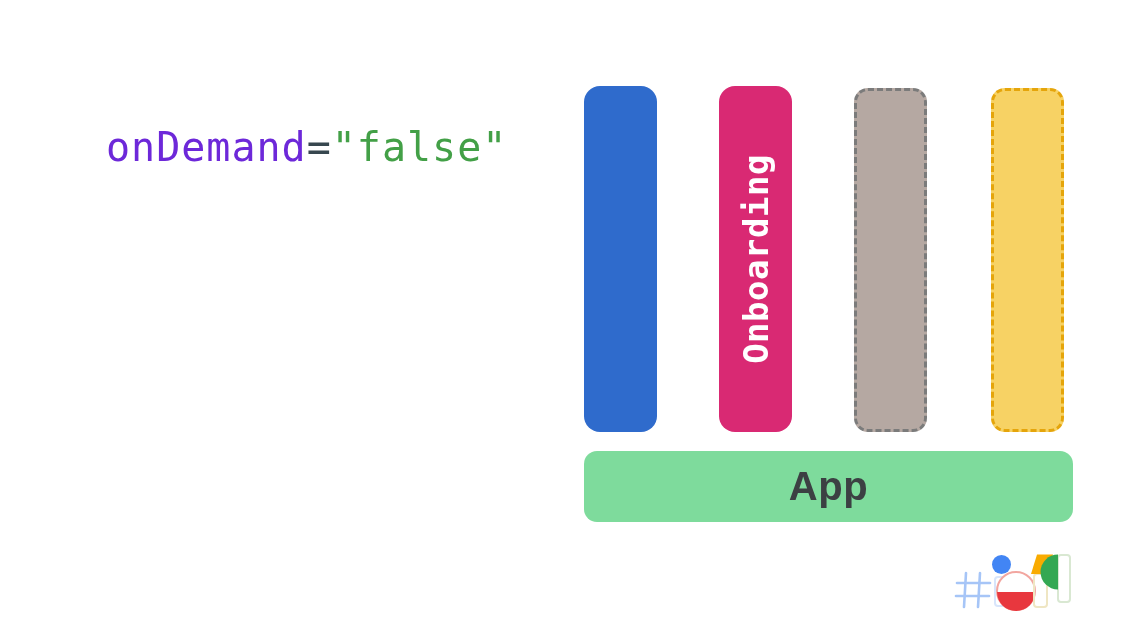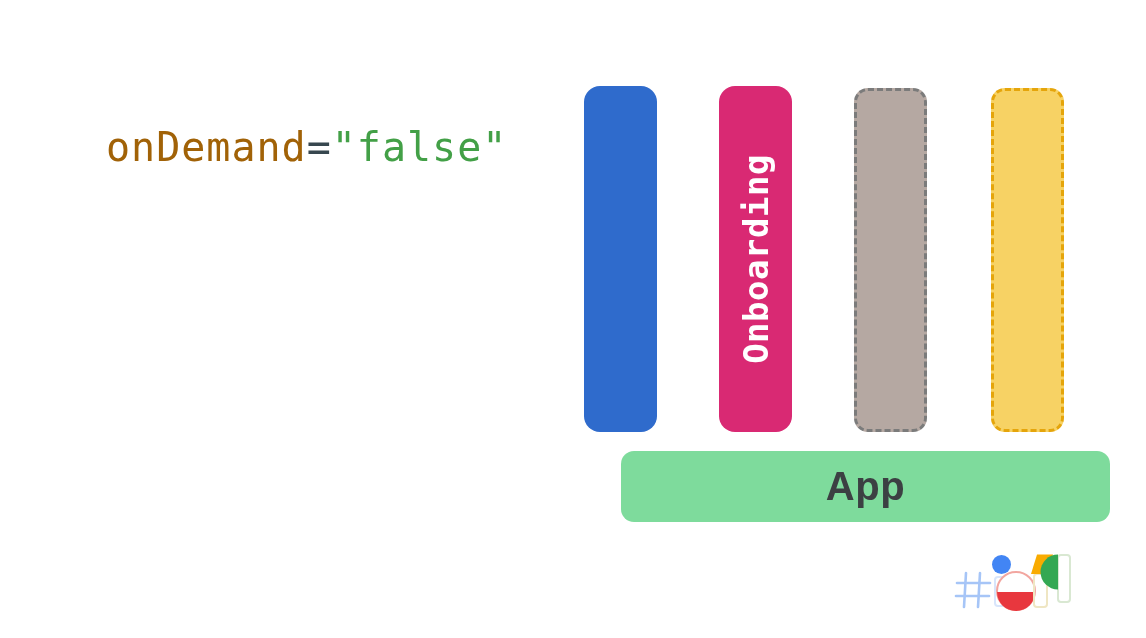--- a/index.html
+++ b/index.html
@@ -19,21 +19,21 @@
   
   .code-snippet {
     position: absolute;
     left: 106px;
     top: 124px;
     font-family: "DejaVu Sans Mono", monospace;
     font-size: 40px;
     letter-spacing: 1px;
     white-space: nowrap;
   }
-  .code-attr  { color: #a16207; }
+  .code-attr  { color: #6d28d9; }
   .code-op    { color: #37474F; }
   .code-value { color: #43A047; }
 
   
   .module {
     position: absolute;
     top: 86px;
     height: 346px;
     width: 73px;
     border-radius: 16px;
@@ -66,21 +66,20 @@
     position: absolute;
     left: 584px;
     top: 451px;
     width: 489px;
     height: 71px;
     background: #7EDB9C;
     border-radius: 13px;
     display: flex;
     align-items: center;
     justify-content: center;
-    margin-left: 37px;
   }
   .app-bar-label {
     color: #3C4043;
     font-family: "Liberation Sans", sans-serif;
     font-weight: 700;
     font-size: 40px;
     letter-spacing: 0.5px;
   }
 
   

